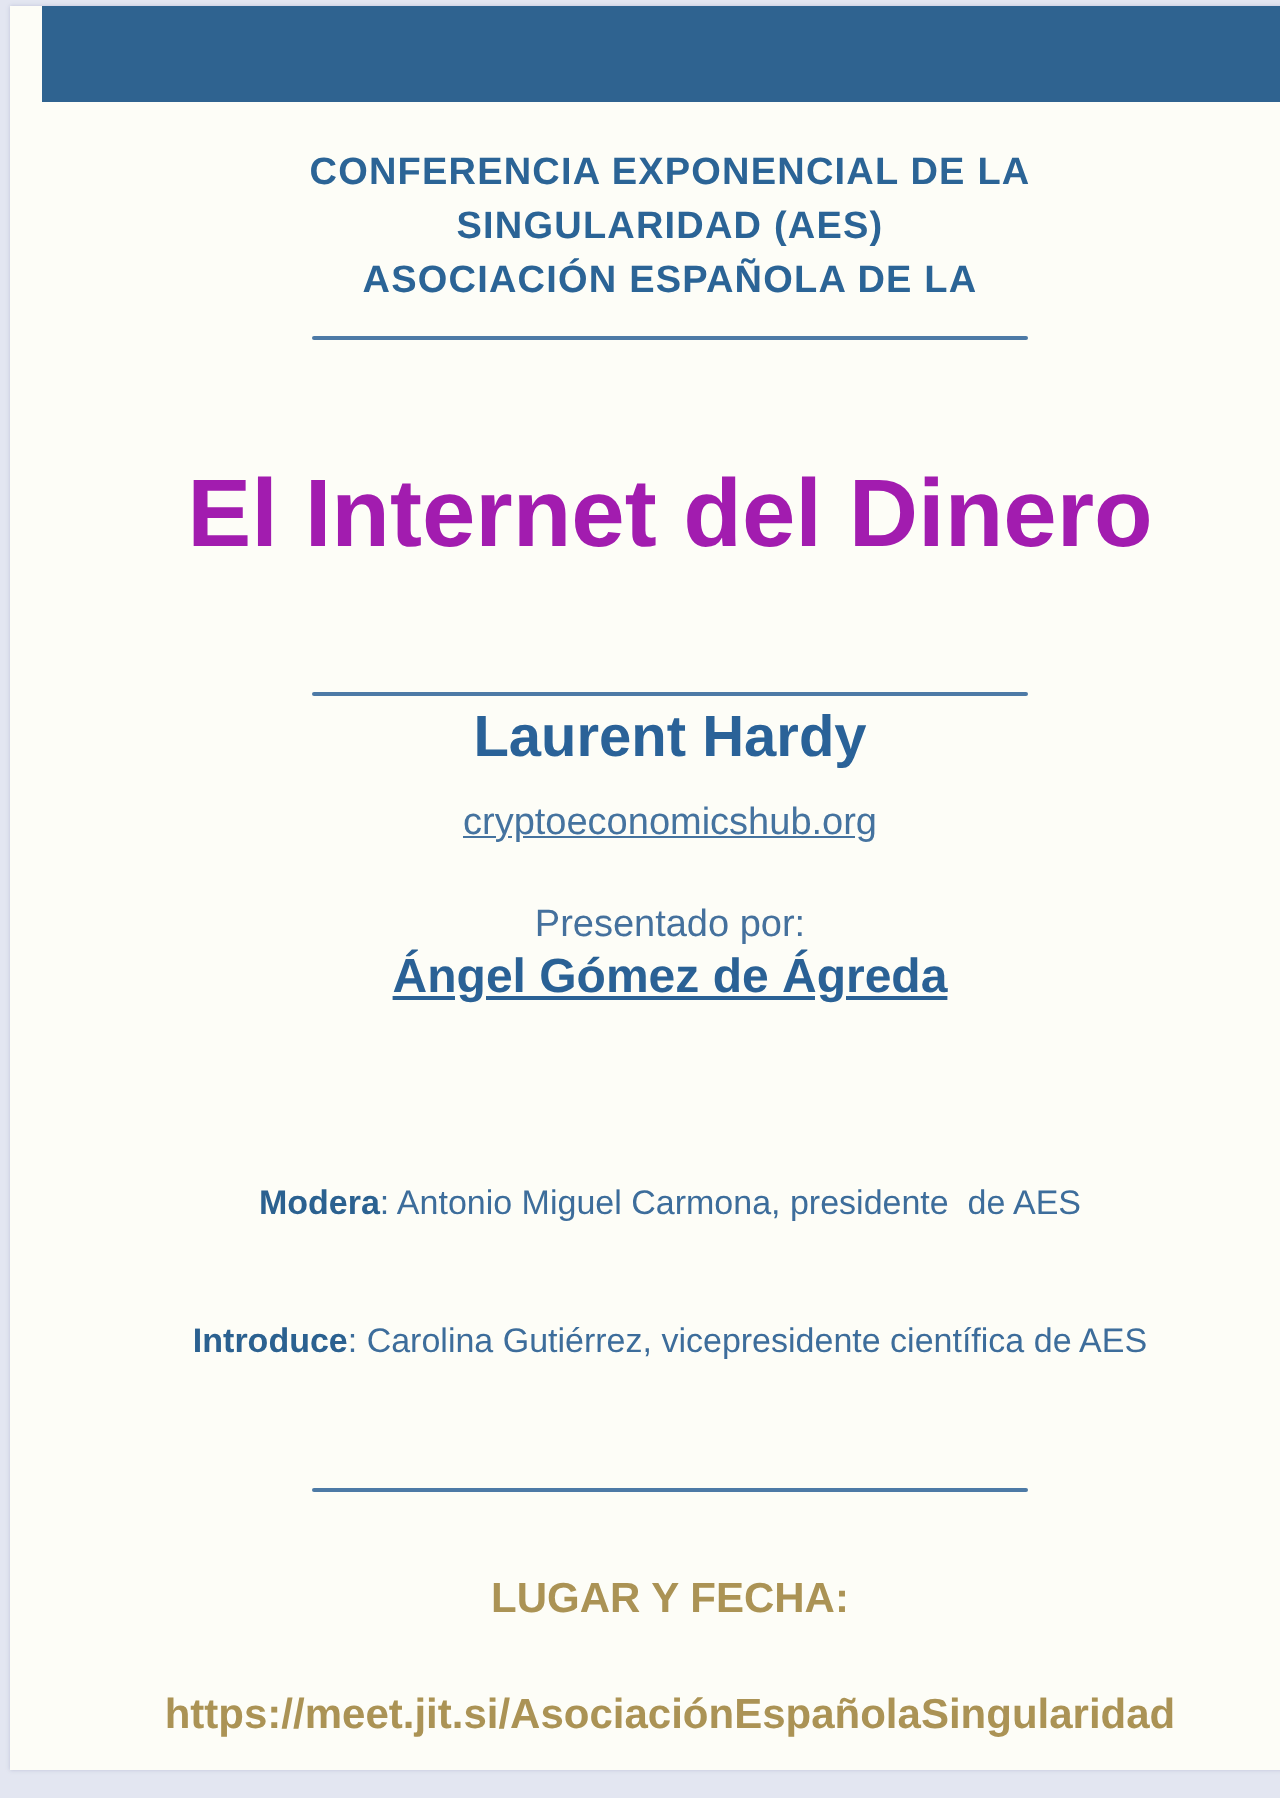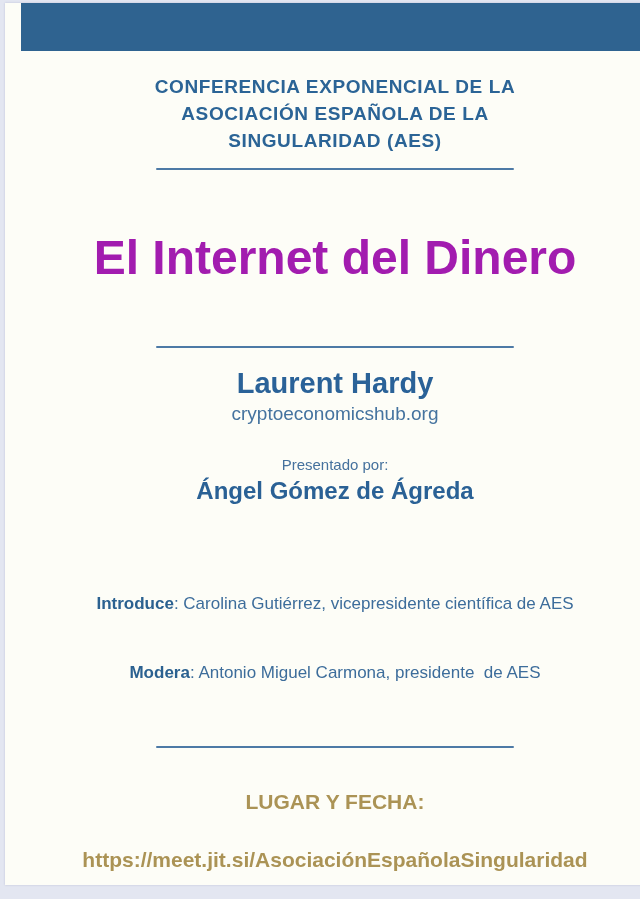--- a/index.html
+++ b/index.html
@@ -55,47 +55,49 @@
   .main-title {
     margin-top: 60px;
     font-size: 48px;
     line-height: 56px;
     font-weight: bold;
     color: #a21caf;
     text-align: center;
     white-space: nowrap;
   }
   .speaker-name {
-    margin-top: 18px;
+    margin-top: 4px;
     font-size: 29px;
     line-height: 34px;
     font-weight: bold;
     color: #2a6298;
     text-align: right;
   }
   .speaker-site {
-    margin-top: 2px;
+    margin-top: 14px;
     font-size: 19px;
     line-height: 24px;
     color: #45739f;
     text-align: center;
+    text-decoration: underline;
   }
   .presented-label {
     margin-top: 28px;
-    font-size: 15px;
+    font-size: 19px;
     line-height: 22px;
     color: #45719d;
     text-align: center;
   }
   .presenter-name {
     font-size: 24px;
     line-height: 30px;
     font-weight: bold;
     color: #2a6195;
     text-align: center;
+    text-decoration: underline;
   }
   .roles-block {
     margin-top: 40px;
     font-size: 17px;
     line-height: 23px;
     color: #3d6d9b;
     text-align: center;
     white-space: pre-wrap;
   }
   .roles-block b {
@@ -120,39 +122,39 @@
 </head>
 <body>
 
 <div class="page">
   <div class="poster">
 
     <div class="band-top"></div>
 
     <div class="header-block">
       <div>CONFERENCIA EXPONENCIAL DE LA</div>
+      <div>SINGULARIDAD (AES)</div>
       <div>ASOCIACIÓN ESPAÑOLA DE LA</div>
-      <div>SINGULARIDAD (AES)</div>
     </div>
 
     <div class="divider divider-1"></div>
 
     <div class="main-title">El Internet del Dinero</div>
 
     <div class="divider divider-2"></div>
 
     <div class="speaker-name">Laurent Hardy</div>
     <div class="speaker-site">cryptoeconomicshub.org</div>
 
     <div class="presented-label">Presentado por:</div>
     <div class="presenter-name">Ángel Gómez de Ágreda</div>
 
     <div class="roles-block">
+      <div><b>Modera</b><span>: Antonio Miguel Carmona, presidente  de AES</span></div>
       <div><b>Introduce</b><span>: Carolina Gutiérrez, vicepresidente científica de AES</span></div>
-      <div><b>Modera</b><span>: Antonio Miguel Carmona, presidente  de AES</span></div>
     </div>
 
     <div class="divider divider-3"></div>
 
     <div class="gold-block event-block">
       <div>LUGAR Y FECHA:</div>
     </div>
 
     <div class="gold-block join-block">
       <div>https://meet.jit.si/AsociaciónEspañolaSingularidad</div>

